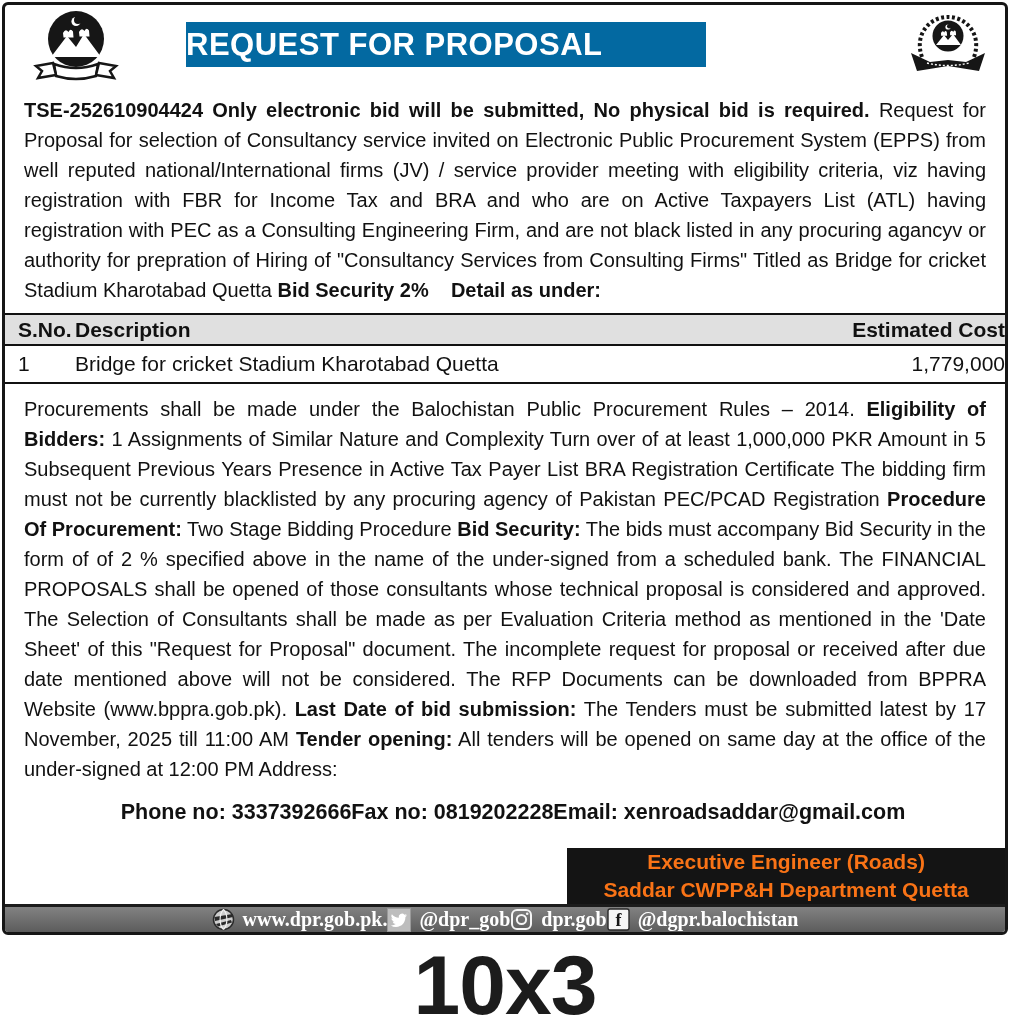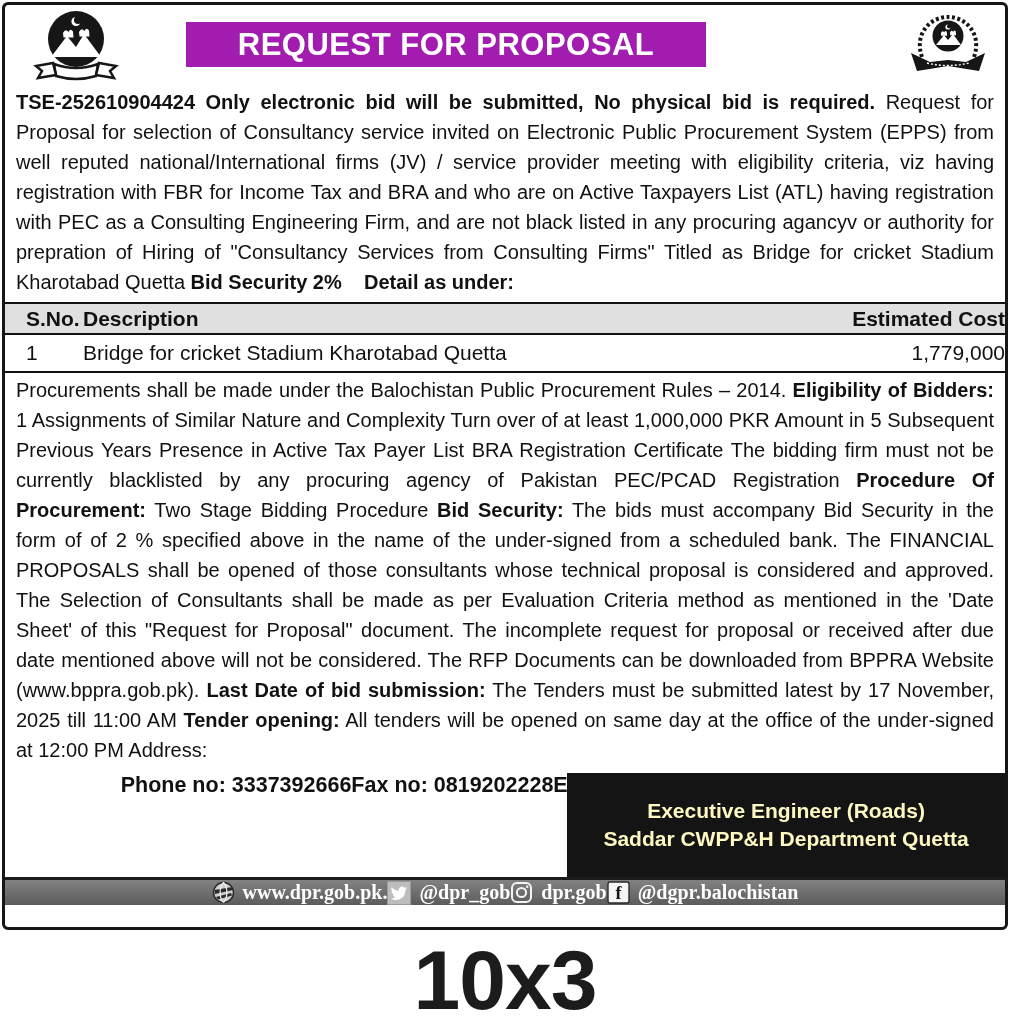--- a/index.html
+++ b/index.html
@@ -17,57 +17,57 @@
     overflow:hidden;
     position:relative;
     min-height:928px;
   }
   
   .hdr { position:relative; height:80px; }
   .logo-left  { position:absolute; left:20px;  top:4px; }
   .logo-right { position:absolute; right:12px; top:6px; }
   .titlebar {
     position:absolute; left:181px; top:17px; width:520px; height:45px;
-    background:#a21caf; color:#fff;
-    display:flex; align-items:center; justify-content:center;
+    background:#0369a1; color:#fff;
+    display:flex; align-items:center; 
     font-size:31px; font-weight:bold; letter-spacing:0.5px;
     transform-origin:left center;
   }
   
   .para {
-    margin:0; padding:2px 11px 0 11px;
+    margin:8px; padding:2px 11px 0 11px;
     font-size:20px; line-height:30px;
     text-align:justify; color:#111;
   }
   .para b { font-weight:bold; }
   
   .ctable { margin-top:5px; border-top:2px solid #111; border-bottom:2px solid #111; }
   .thead {
     display:flex; align-items:center;
     background:#e0e0e0; border-bottom:2px solid #111;
     font-weight:bold; font-size:21px; height:31px;
   }
   .trow { display:flex; align-items:center; font-size:21px; height:36px; background:#fff; }
-  .td.c0 { width:78px; padding-left:21px; }
+  .td.c0 { width:70px; padding-left:13px; }
   .td.c1 { flex:1; }
   .td.c2 { width:250px; text-align:right; }
   
   .contact {
     display:flex; justify-content:center; align-items:center;
     padding:2px 39px 0 55px; height:38px;
     font-size:21.5px; font-weight:bold;
   }
   
   .bottomrow { position:relative; height:74px; }
   .sig {
     position:absolute; right:0; bottom:0; width:438px;
-    background:#141414; color:#fef9c3;
+    background:#141414; color:#f97316;
     text-align:center; font-weight:bold;
     font-size:21px; line-height:28px;
-    padding:24px 4px;
+    padding:0 4px;
   }
   .prq {
     position:absolute; left:13px; bottom:1px;
     font-weight:bold; font-size:23px; letter-spacing:0.2px;
   }
   
   .footer {
     height:28px;
     background:linear-gradient(#828282,#5c5c5c);
     border-top:3px solid #1c1c1c;

